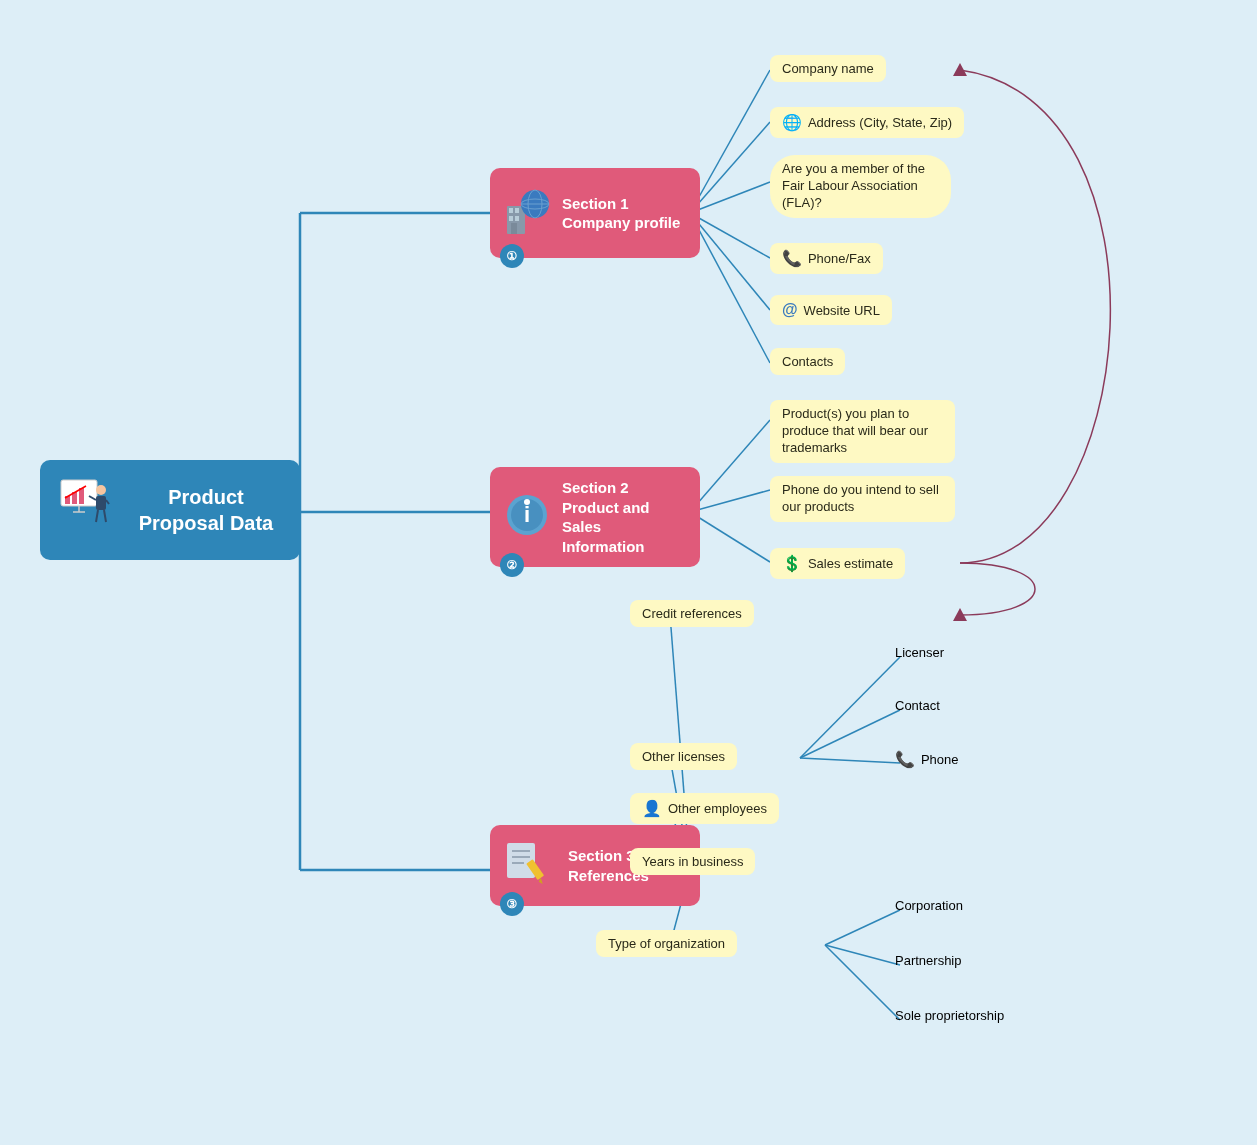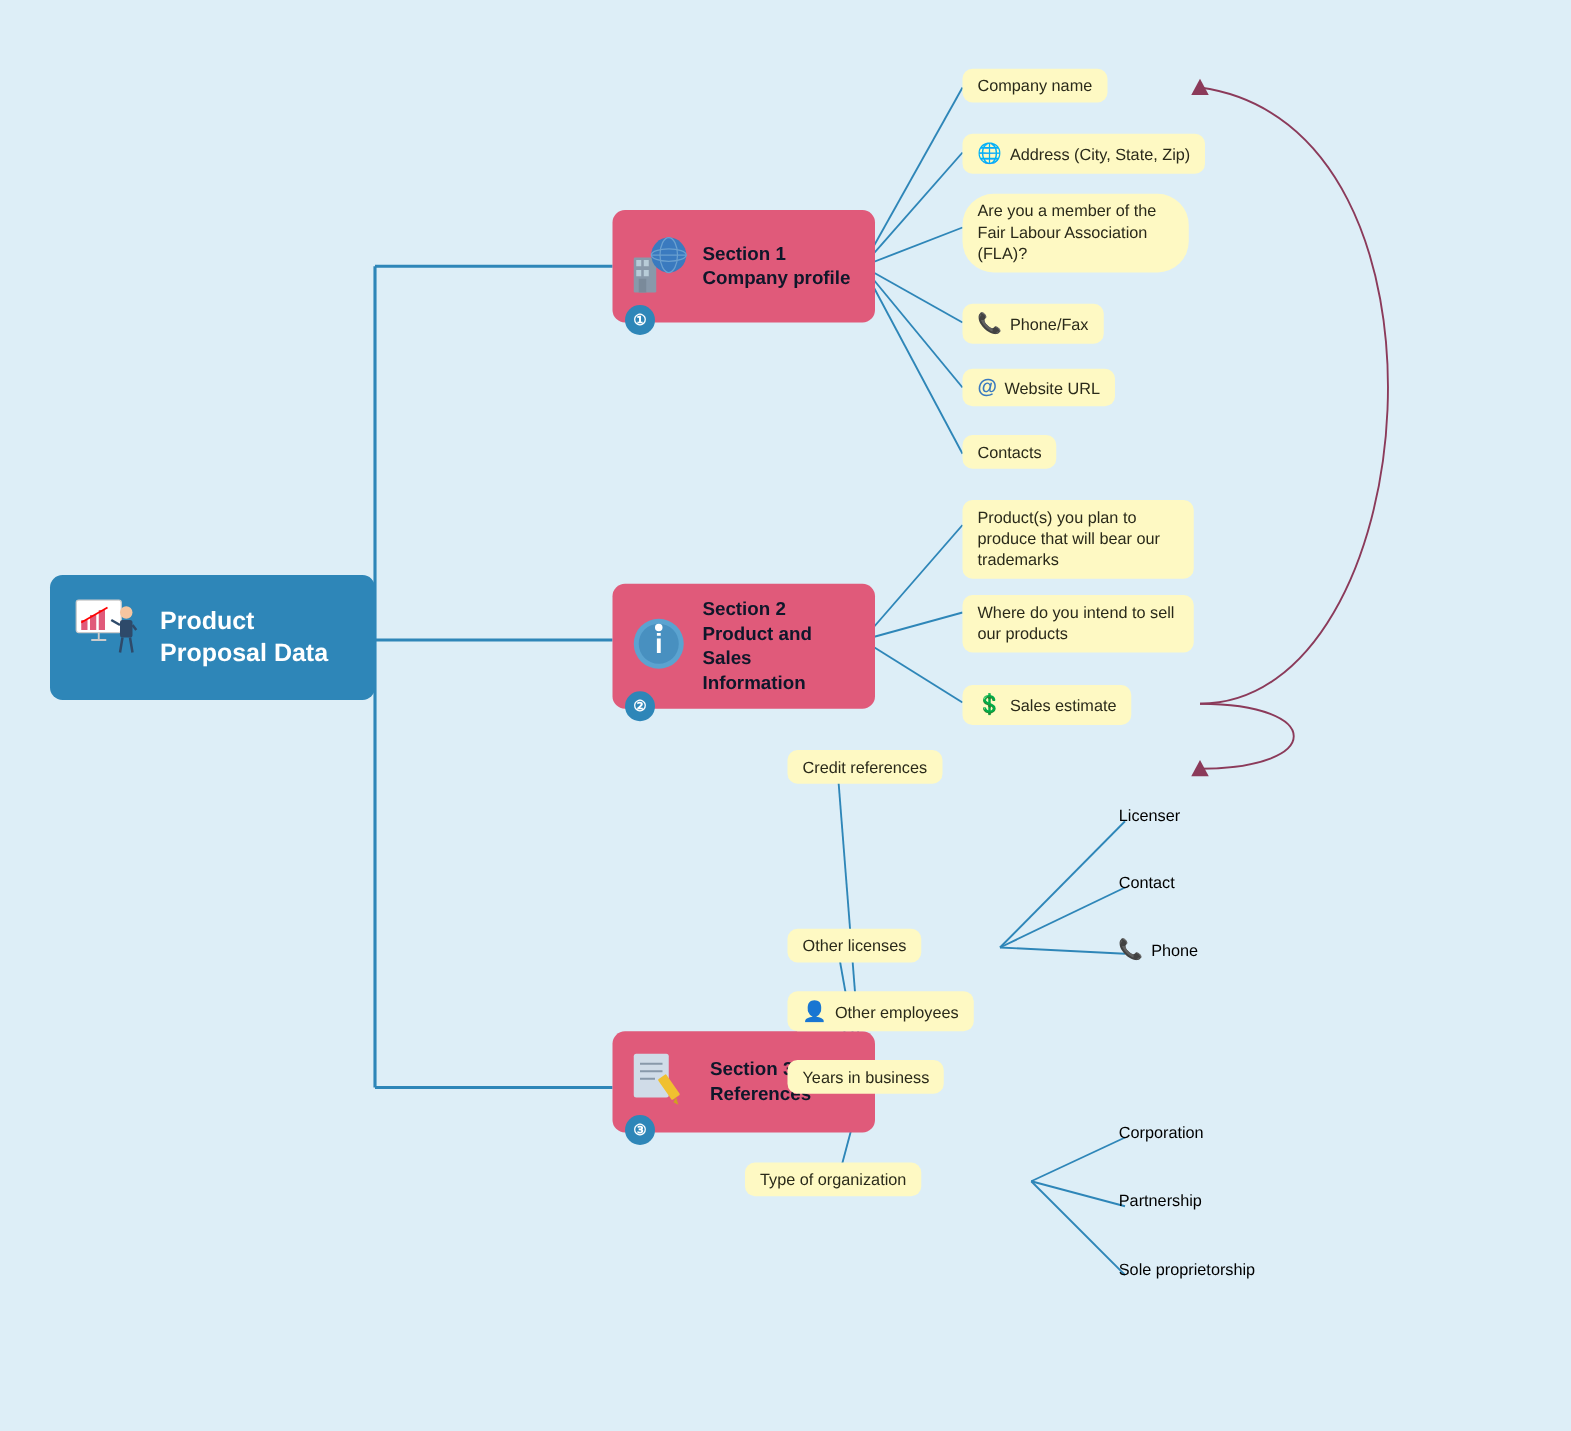--- a/index.html
+++ b/index.html
@@ -29,20 +29,21 @@
       left: 40px;
       top: 460px;
       width: 260px;
       height: 100px;
       background: #2e86b8;
       border-radius: 10px;
       display: flex;
       align-items: center;
       padding: 10px 16px;
       gap: 12px;
+      text-align: center;
     }
     .root-icon {
       width: 60px;
       height: 70px;
       flex-shrink: 0;
       display: flex;
       align-items: center;
       justify-content: center;
     }
     .root-label {
@@ -80,21 +81,21 @@
     }
     .section-icon {
       width: 50px;
       height: 55px;
       flex-shrink: 0;
       display: flex;
       align-items: center;
       justify-content: center;
     }
     .section-label {
-      color: #0f172a;
+      color: #ffffff;
       font-size: 15px;
       font-weight: bold;
       line-height: 1.3;
     }
     
     .leaf-node {
       position: absolute;
       background: #fef9c3;
       border-radius: 8px;
       padding: 6px 12px;
@@ -276,21 +277,21 @@
     <span>Website URL</span>
   </div>
   <div class="leaf-node" style="left:770px; top:348px;">
     <span>Contacts</span>
   </div>
 
   <div class="leaf-node multiline" style="left:770px; top:400px; width:185px;">
     <span>Product(s) you plan to produce that will bear our trademarks</span>
   </div>
   <div class="leaf-node multiline" style="left:770px; top:476px; width:185px;">
-    <span>Where do you intend to sell our products</span>
+    <span>Phone do you intend to sell our products</span>
   </div>
   <div class="leaf-node" style="left:770px; top:548px;">
     <span class="leaf-icon">💲</span>
     <span>Sales estimate</span>
   </div>
 
   <div class="leaf-node" style="left:630px; top:600px;">
     <span>Credit references</span>
   </div>
   <div class="leaf-node" style="left:630px; top:743px;">

